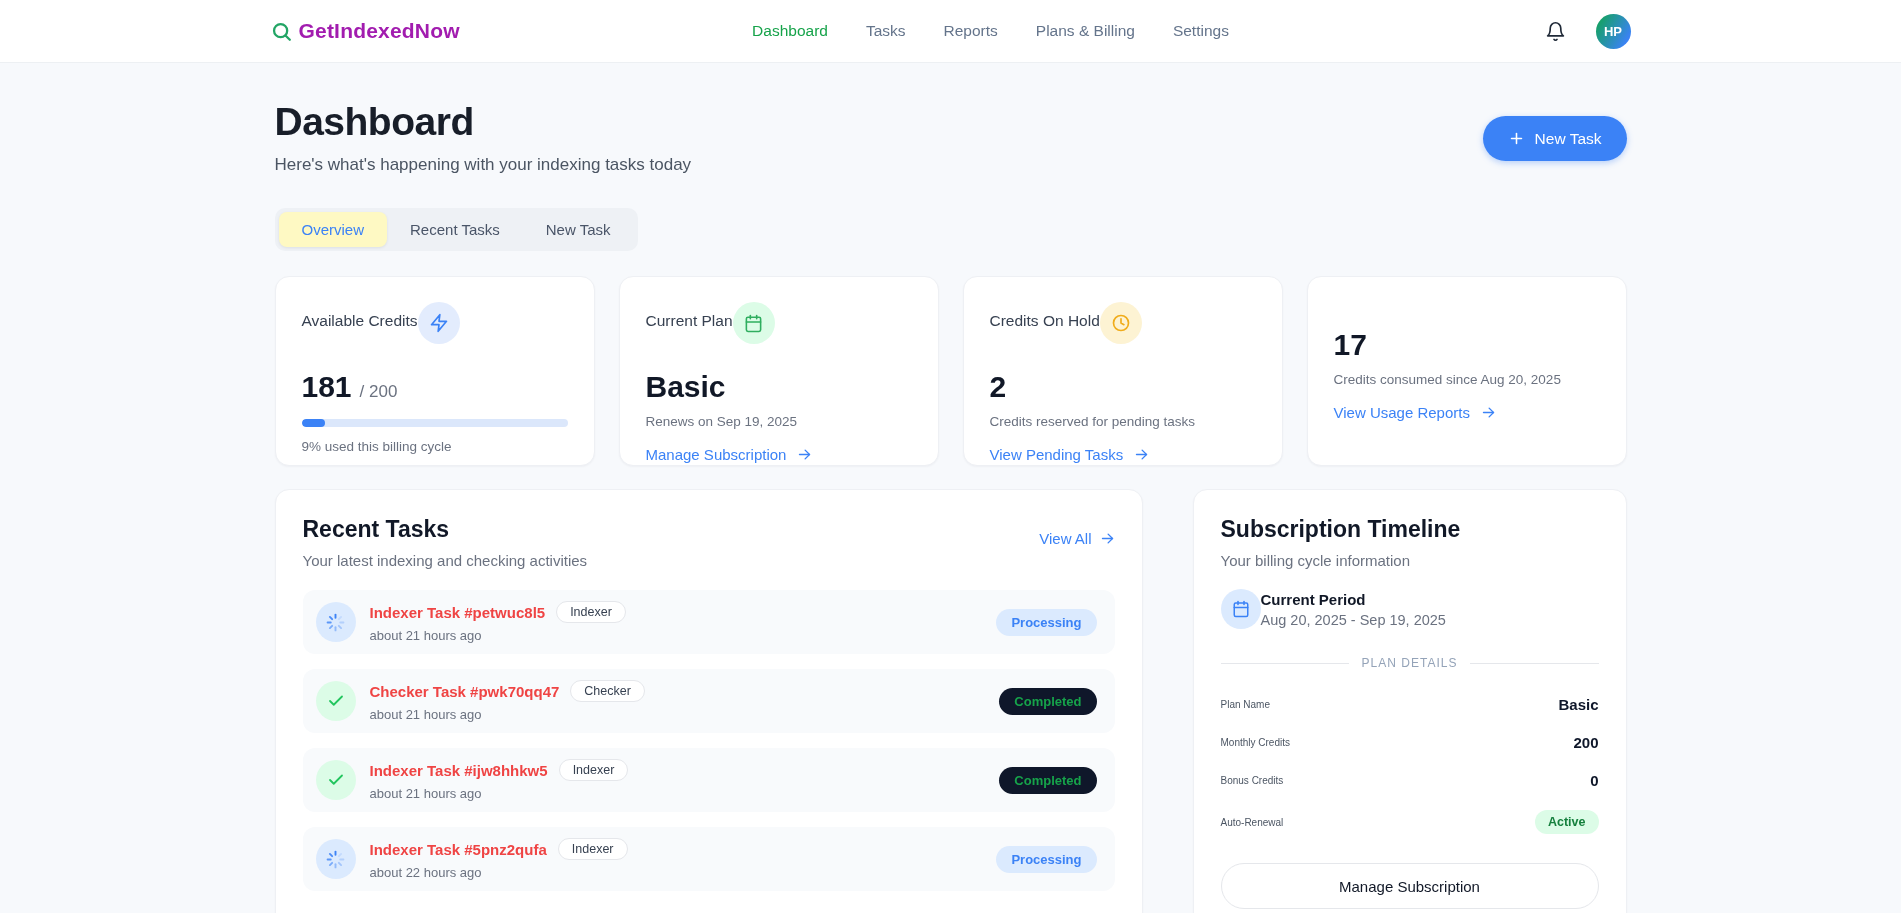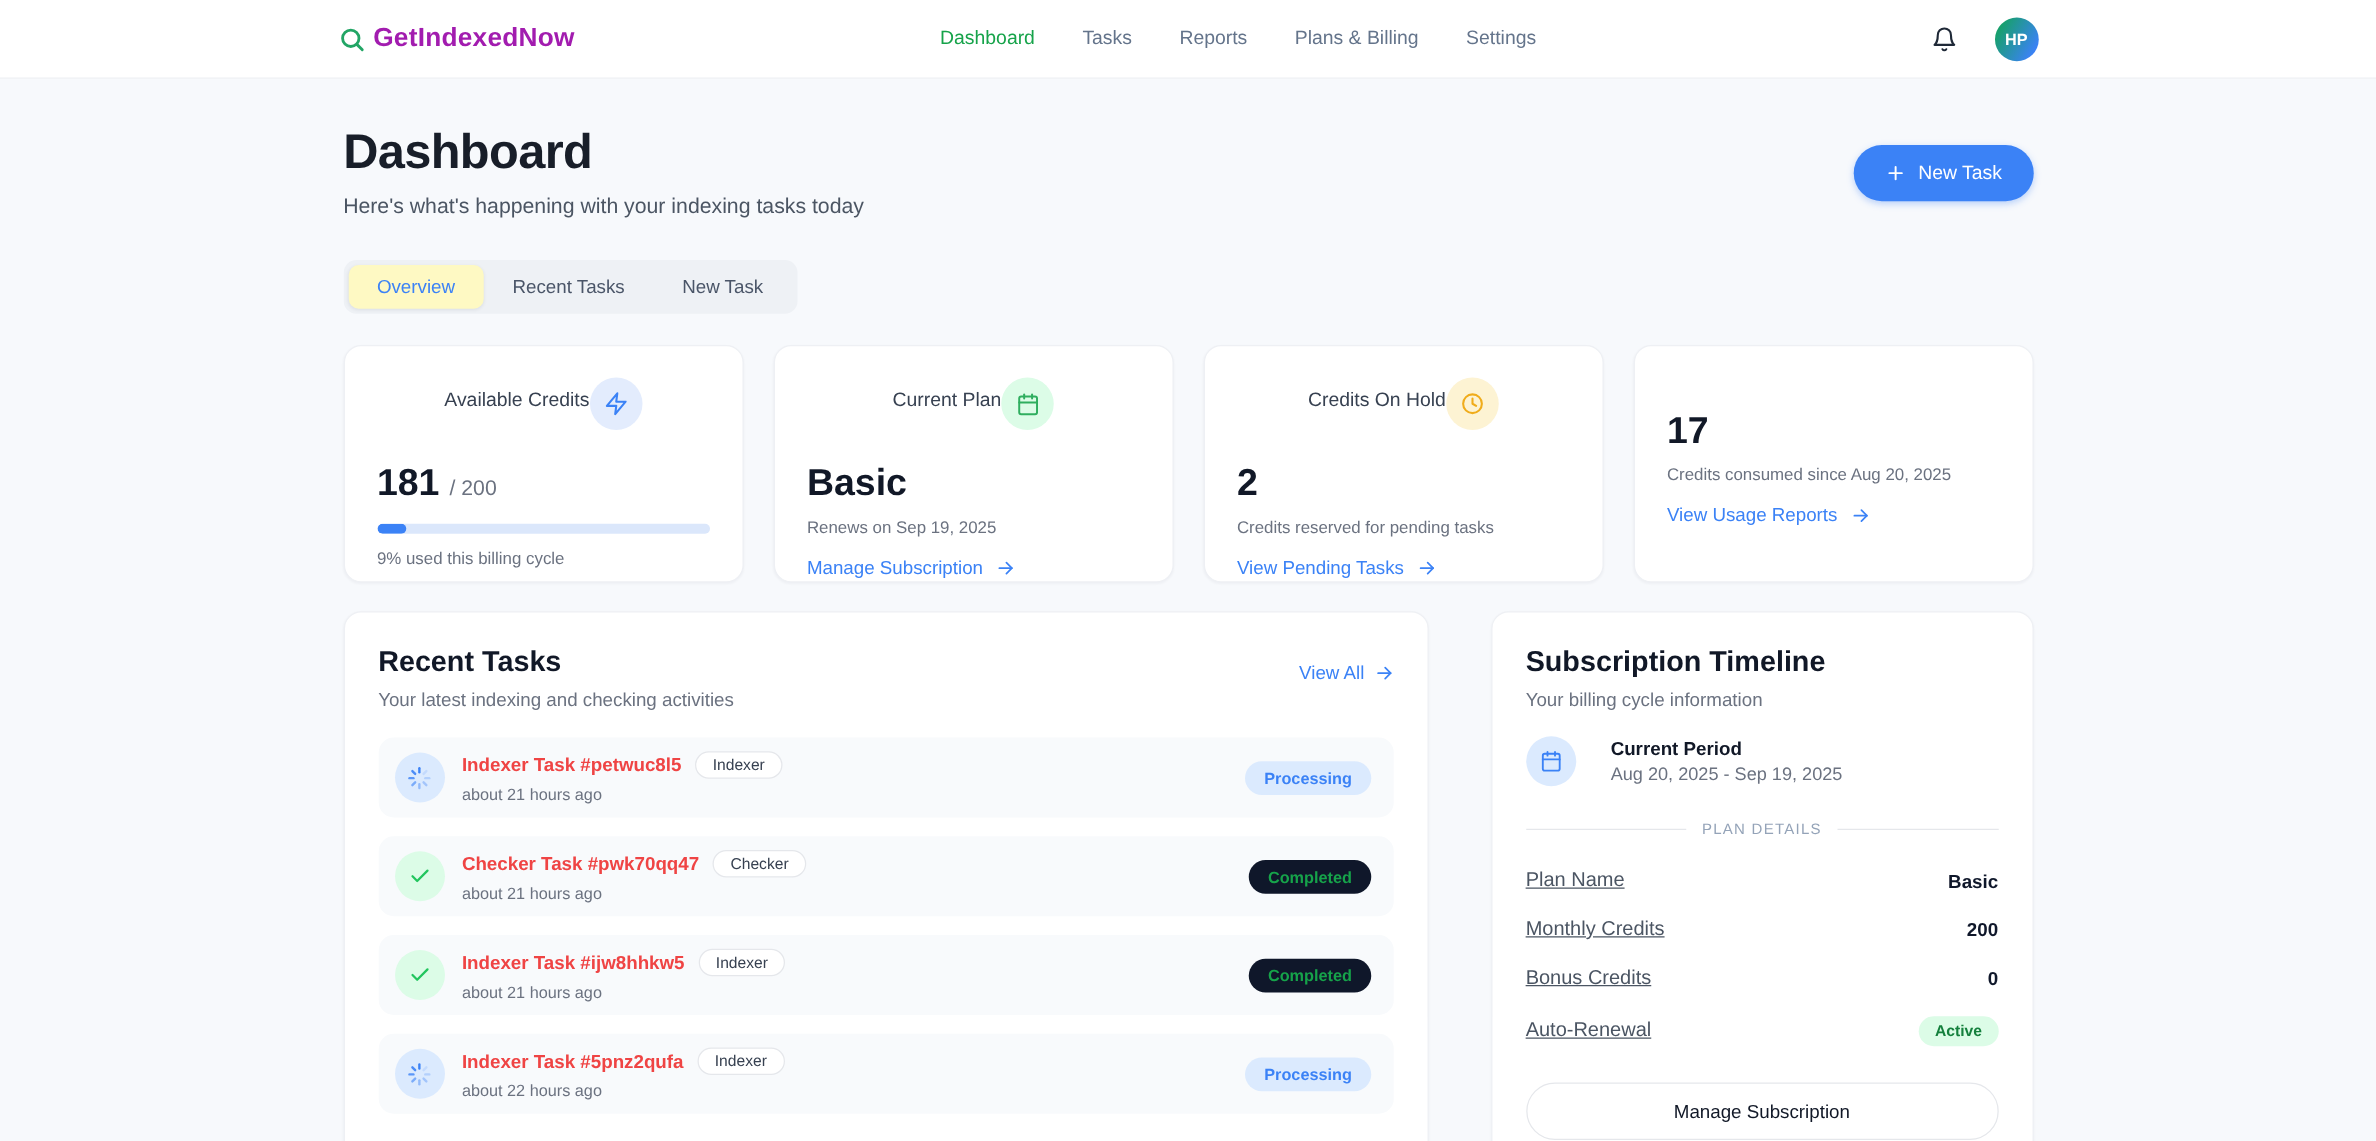--- a/index.html
+++ b/index.html
@@ -78,21 +78,21 @@
   }
   .tab.active { background: #fef9c3; color: #3b82f6; box-shadow: 0 1px 3px rgba(16,24,40,.08); }
 
   
   .stats-grid { margin-top: 25px; display: grid; grid-template-columns: repeat(4, 1fr); gap: 24px; }
   .card {
     background: #fff; border: 1px solid #eef0f4; border-radius: 14px;
     box-shadow: 0 1px 2px rgba(16,24,40,.04);
   }
   .stat-card { padding: 25px 26px; height: 190px; }
-  .stat-head { display: flex; justify-content: center; align-items: flex-start; }
+  .stat-head { display: flex; justify-content: flex-start; align-items: flex-start; }
   .stat-title { font-size: 15.5px; color: #374151; font-weight: 500; padding-top: 10px; }
   .icon-circle { width: 42px; height: 42px; border-radius: 50%; display: flex; align-items: center; justify-content: center; }
   .ic-blue   { background: #e3ecfd; color: #3b82f6; }
   .ic-green  { background: #dcfce7; color: #2fae5f; }
   .ic-amber  { background: #fdf3d3; color: #f0ac1b; }
   .stat-value-row { margin-top: 26px; display: flex; align-items: baseline; gap: 8px; }
   .stat-value { font-size: 30px; font-weight: 700; color: #111827; }
   .stat-suffix { font-size: 17px; color: #6b7280; }
   .progress-track { margin-top: 15px; height: 8px; border-radius: 4px; background: #dbe7fb; overflow: hidden; }
   .progress-fill { height: 100%; border-radius: 4px; background: #3b82f6; }
@@ -130,29 +130,29 @@
   .task-tag {
     border: 1px solid #e5e7eb; background: #fff; border-radius: 999px;
     padding: 3px 13px; font-size: 12.5px; color: #374151; font-weight: 500;
   }
   .task-time { margin-top: 5px; font-size: 13px; color: #6b7280; }
   .status-pill { border-radius: 999px; padding: 6px 15px; font-size: 13px; font-weight: 600; }
   .status-pill.processing { background: #dbeafe; color: #3b82f6; }
   .status-pill.completed  { background: #0f172a; color: #16a34a; }
 
   
-  .period-block { margin-top: 20px; display: flex; align-items: flex-start; gap: 28px; }
+  .period-block { margin-top: 20px; display: flex; align-items: flex-start; gap: 0; }
   .period-icon { width: 40px; height: 40px; border-radius: 50%; background: #dbeafe; color: #3b82f6; display: flex; align-items: center; justify-content: center; flex: none; }
   .period-label { font-size: 15px; font-weight: 700; color: #111827; padding-top: 2px; }
   .period-range { margin-top: 4px; font-size: 14.5px; color: #6b7280; }
   .divider { margin: 27px 0 26px; display: flex; align-items: center; gap: 13px; }
   .divider .line { flex: 1; height: 1px; background: #e5e7eb; }
   .divider .label { font-size: 12px; letter-spacing: 1px; color: #94a3b8; font-weight: 500; }
   .detail-row { display: flex; justify-content: space-between; align-items: center; margin-bottom: 21px; }
-  .detail-label { font-size: 16px; color: #4b5563; text-decoration: underline; }
+  .detail-label { font-size: 10px; color: #4b5563; }
   .detail-value { font-size: 15px; font-weight: 700; color: #0f172a; }
   .badge-active { background: #dcfce7; color: #15803d; font-size: 12.5px; font-weight: 700; padding: 5px 13px; border-radius: 999px; }
   .manage-btn {
     margin-top: 8px; width: 100%; height: 46px; border-radius: 24px;
     background: #fff; border: 1px solid #e5e7eb;
     font-size: 15px; font-weight: 500; color: #111827;
     font-family: inherit; cursor: pointer;
   }
 </style>
 </head>

